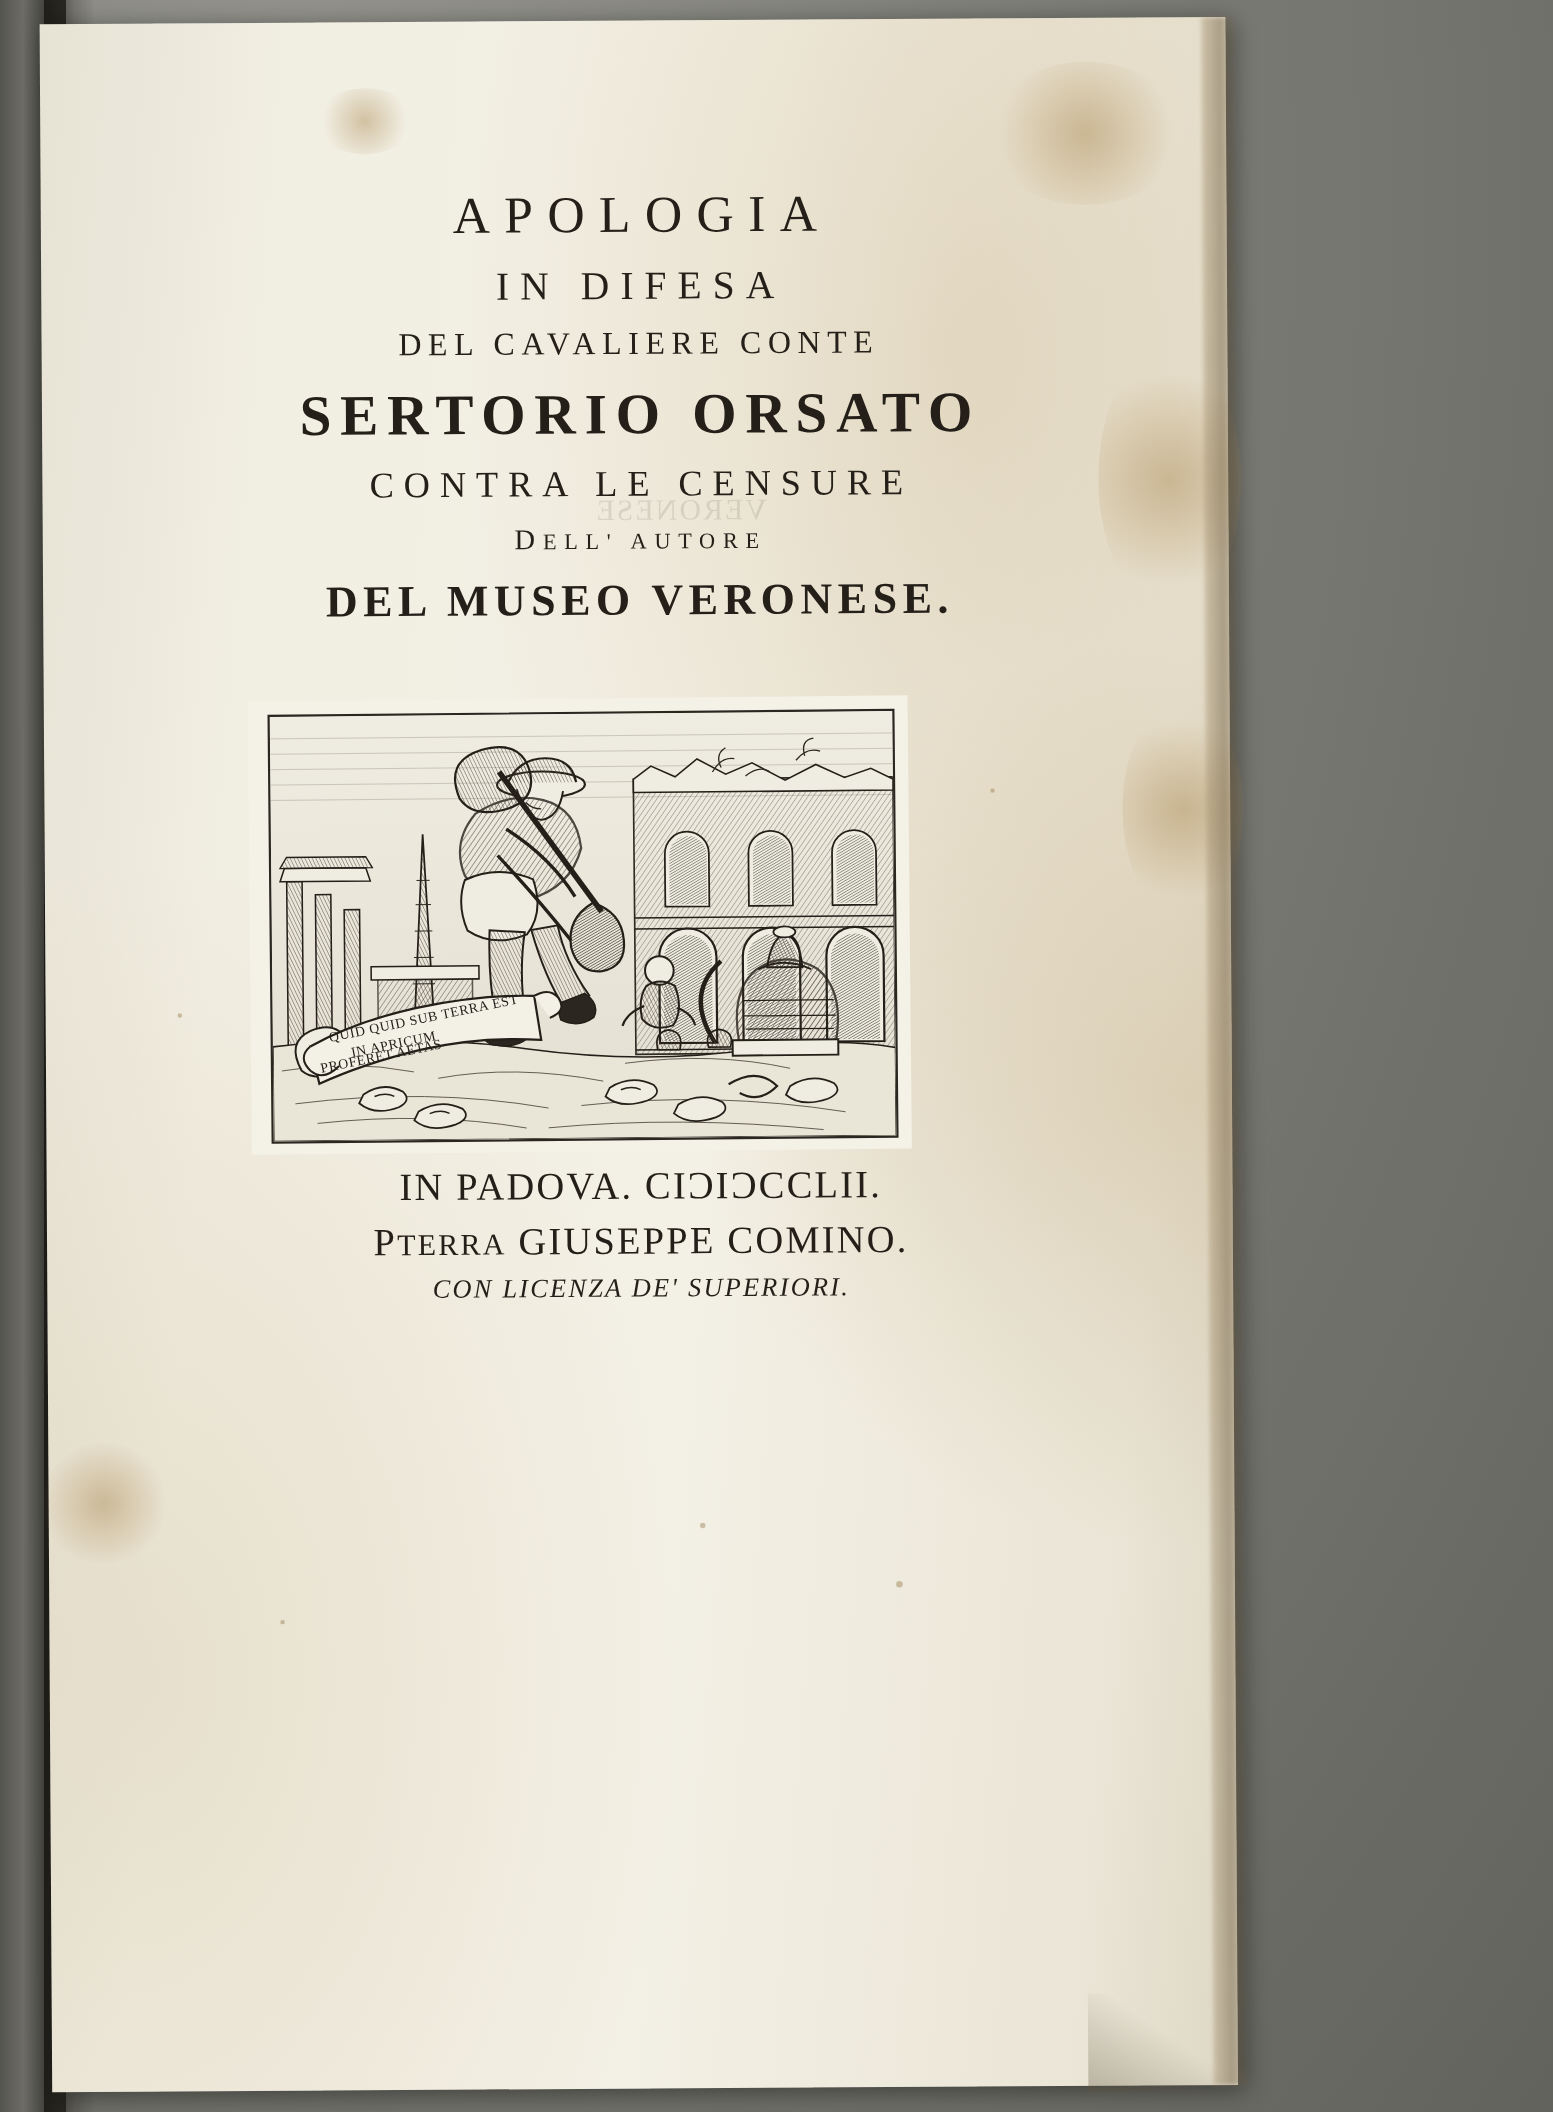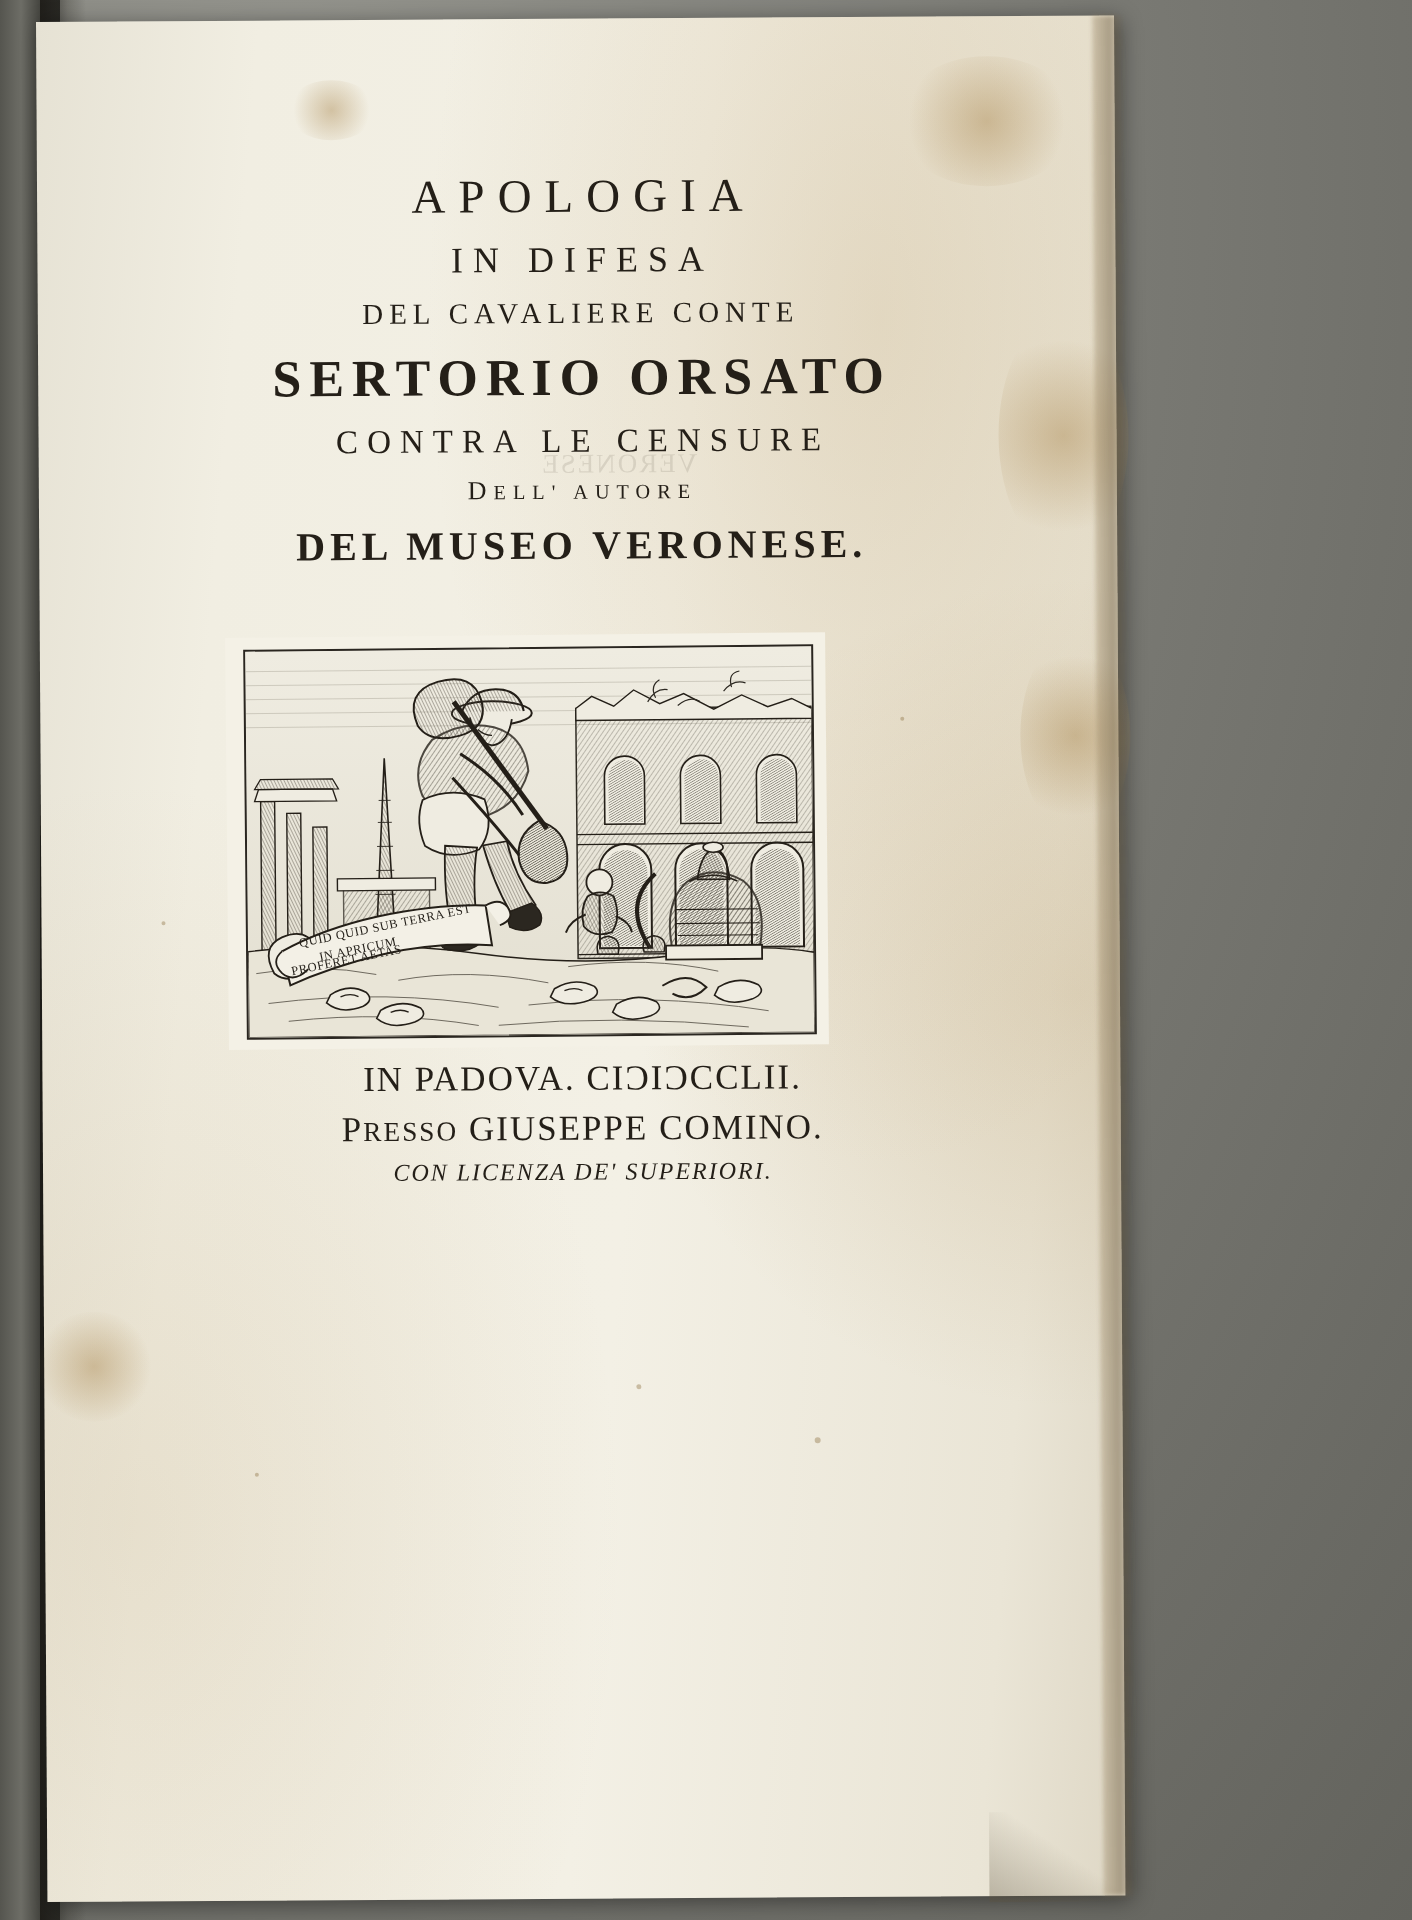--- a/index.html
+++ b/index.html
@@ -415,19 +415,19 @@
             <text x="52" y="296" transform="rotate(-11 52 296)" font-family="Liberation Serif, serif" font-size="12.5" letter-spacing="0.6" fill="#221e18">QUID QUID SUB TERRA EST</text>
             <text x="72" y="310" transform="rotate(-11 72 310)" font-family="Liberation Serif, serif" font-size="12.5" letter-spacing="0.6" fill="#221e18">IN APRICUM</text>
             <text x="44" y="324" transform="rotate(-11 44 324)" font-family="Liberation Serif, serif" font-size="12.5" letter-spacing="0.6" fill="#221e18">PROFERET AETAS</text>
           </g>
         </svg>
       </div>
     </div>
 
     <div class="imprint">
       <div class="l-padova">IN PADOVA. CIƆIƆCCLII.</div>
-      <div class="l-comino"><span>P</span><span class="small-caps-lead">RESSO</span>&nbsp;<span>GIUSEPPE COMINO.</span></div>
+      <div class="l-comino"><span>P</span><span class="small-caps-lead">TERRA</span>&nbsp;<span>GIUSEPPE COMINO.</span></div>
       <div class="l-licenza">CON LICENZA DE' SUPERIORI.</div>
     </div>
 
     <div class="corner"></div>
   </div>
 </div>
 
 </body></html>

